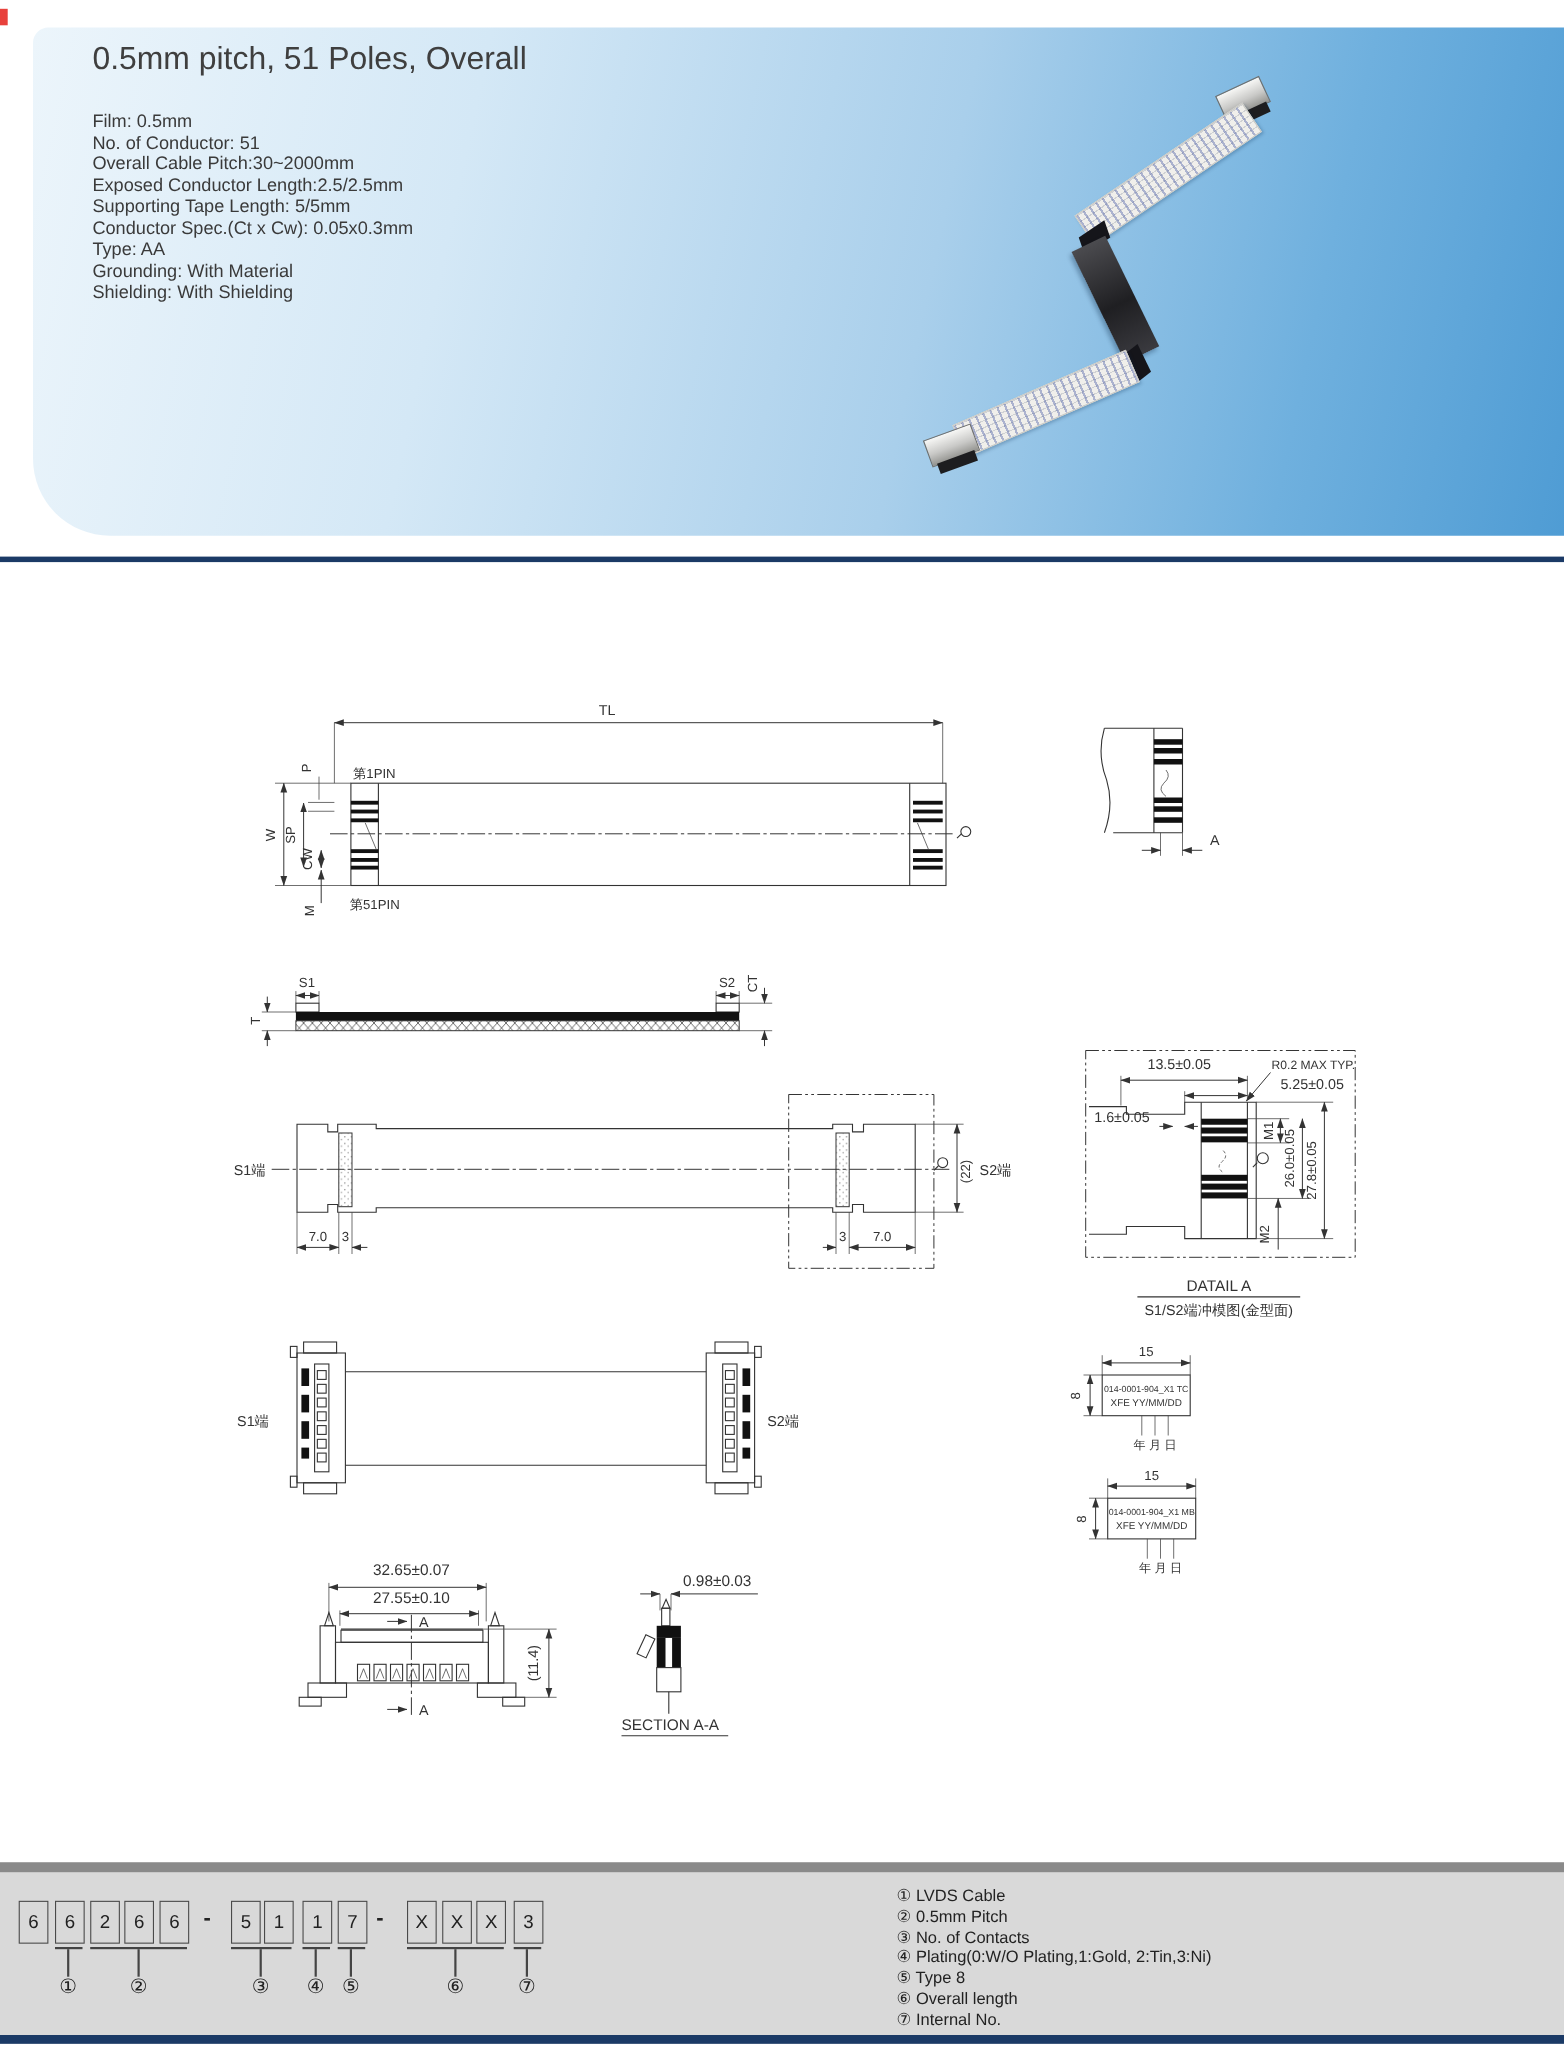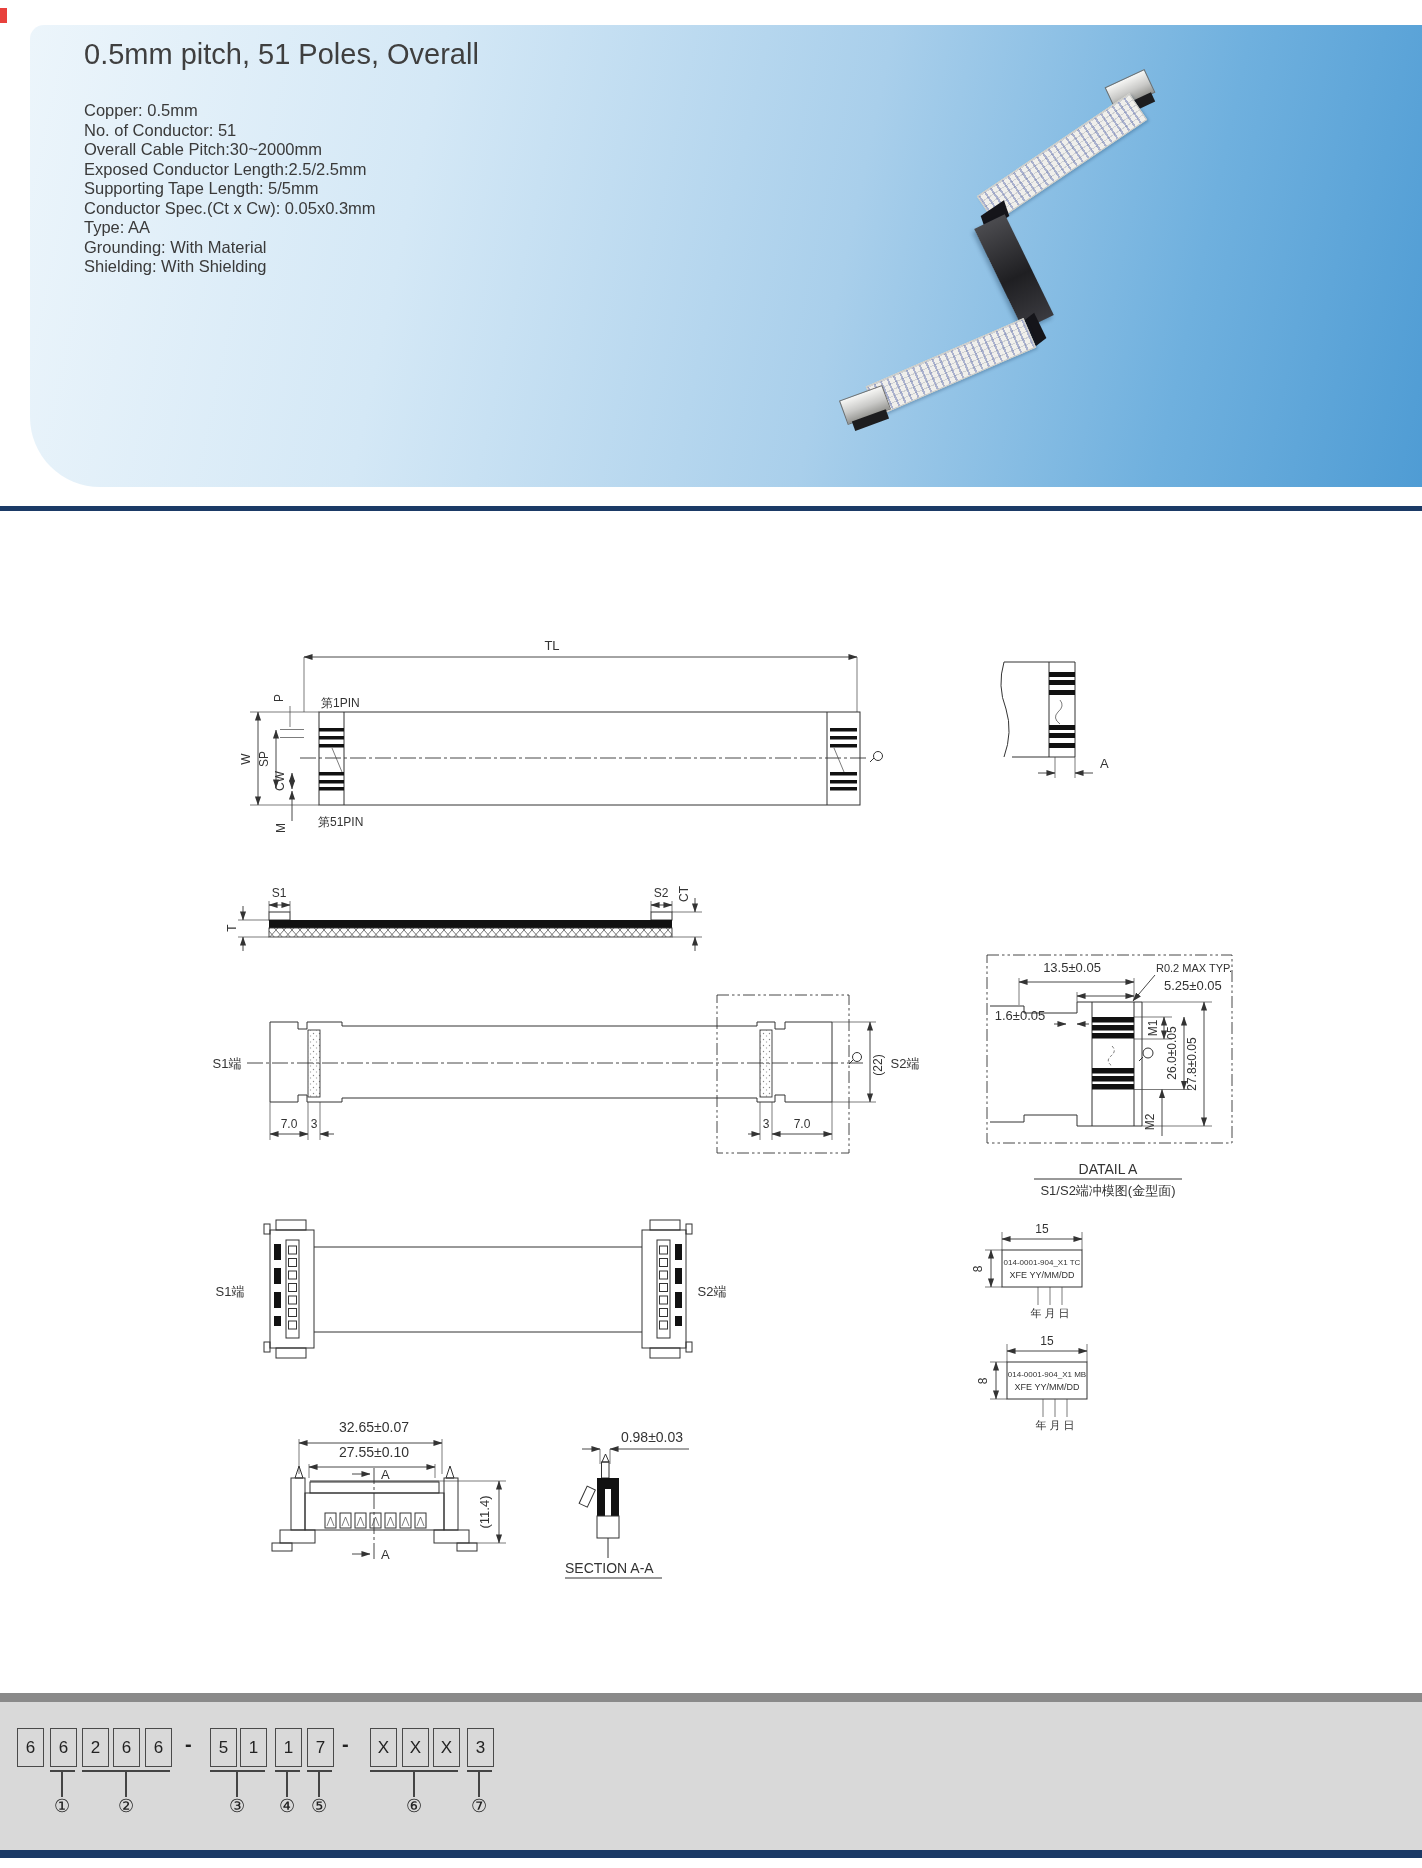--- a/index.html
+++ b/index.html
@@ -52,21 +52,21 @@
 
 <div class="page">
 
   <div class="red-mark"></div>
 
   <div class="header">
     <div class="title">
       <div>0.5mm pitch, 51 Poles, Overall</div>
     </div>
     <div class="specs">
-      <div>Copper: 0.5mm</div>
+      <div>Film: 0.5mm</div>
       <div>No. of Conductor: 51</div>
       <div>Overall Cable Pitch:30~2000mm</div>
       <div>Exposed Conductor Length:2.5/2.5mm</div>
       <div>Supporting Tape Length: 5/5mm</div>
       <div>Conductor Spec.(Ct x Cw): 0.05x0.3mm</div>
       <div>Type: AA</div>
       <div>Grounding: With Material</div>
       <div>Shielding: With Shielding</div>
     </div>
 
@@ -472,17 +472,26 @@
     <div class="pnlead" style="left:478px"></div>
 
     <div class="pncirc" style="left:62px">①</div>
     <div class="pncirc" style="left:126px">②</div>
     <div class="pncirc" style="left:237px">③</div>
     <div class="pncirc" style="left:287px">④</div>
     <div class="pncirc" style="left:319px">⑤</div>
     <div class="pncirc" style="left:414px">⑥</div>
     <div class="pncirc" style="left:479px">⑦</div>
 
+    <div class="legend">
+      <div>① LVDS Cable</div>
+      <div>② 0.5mm Pitch</div>
+      <div>③ No. of Contacts</div>
+      <div>④ Plating(0:W/O Plating,1:Gold, 2:Tin,3:Ni)</div>
+      <div>⑤ Type 8</div>
+      <div>⑥ Overall length</div>
+      <div>⑦ Internal No.</div>
+    </div>
 
     <div class="pn-navy"></div>
   </div>
 
 </div>
 
 </body></html>

